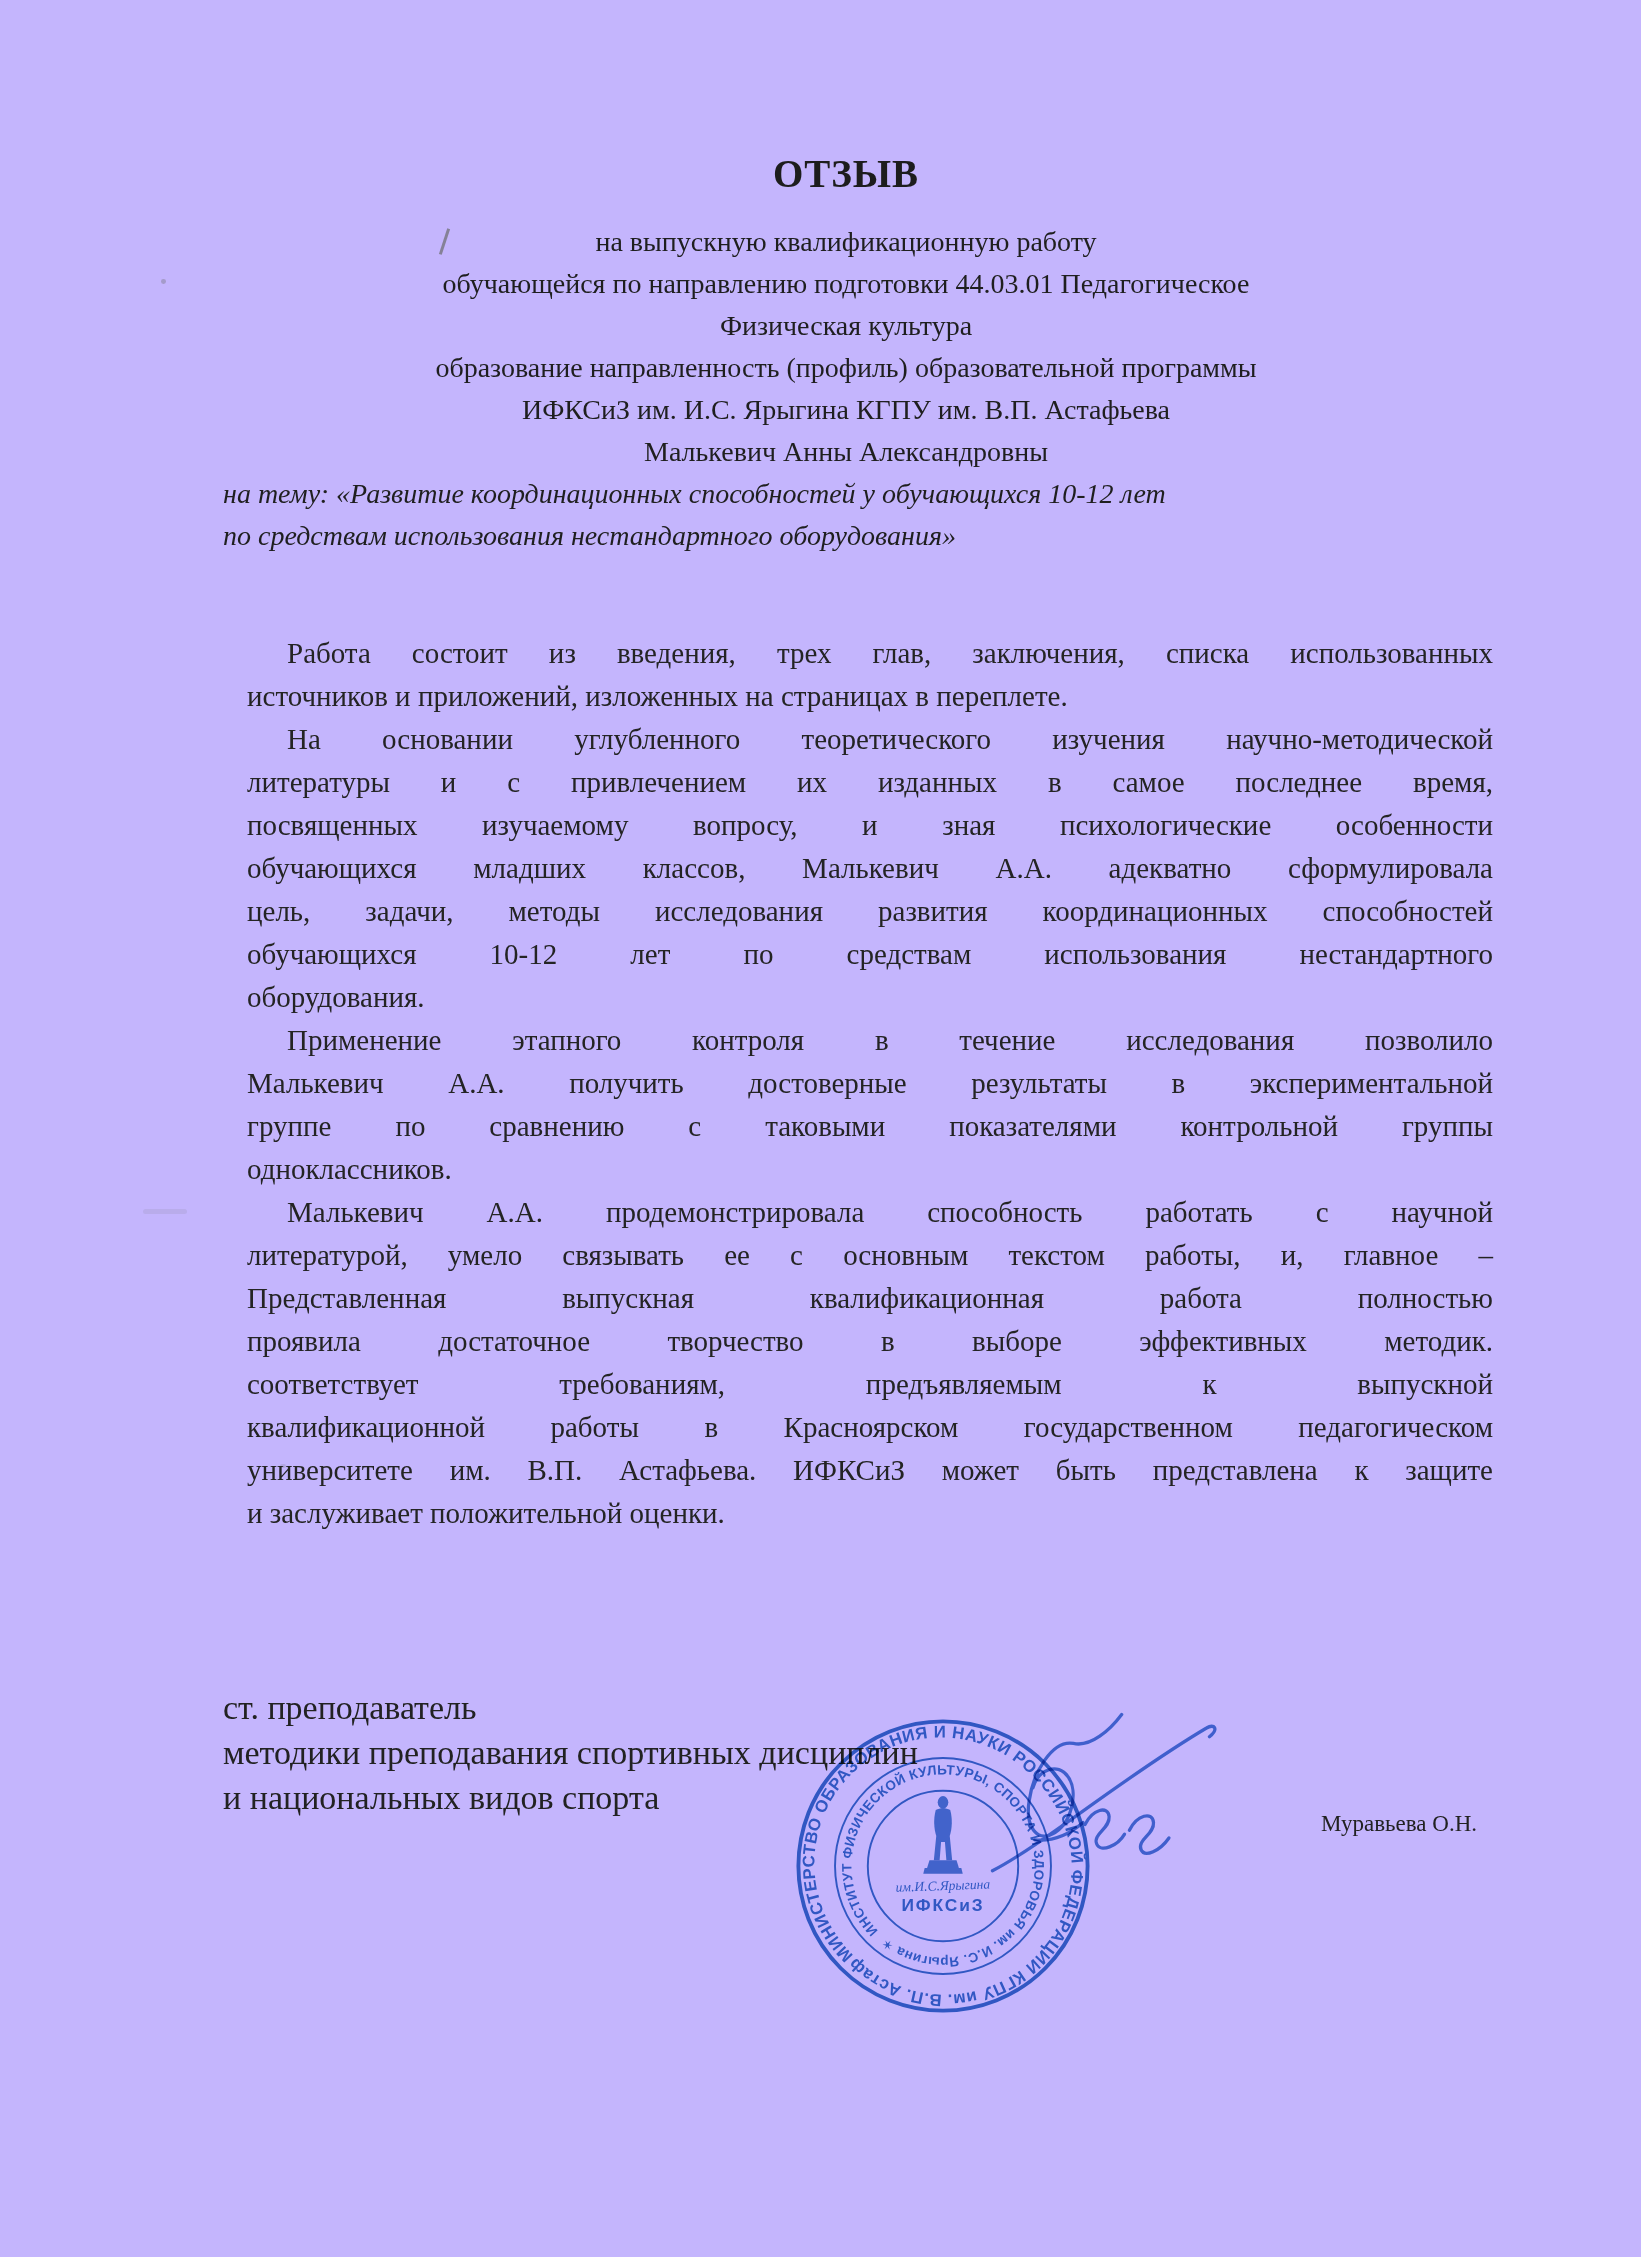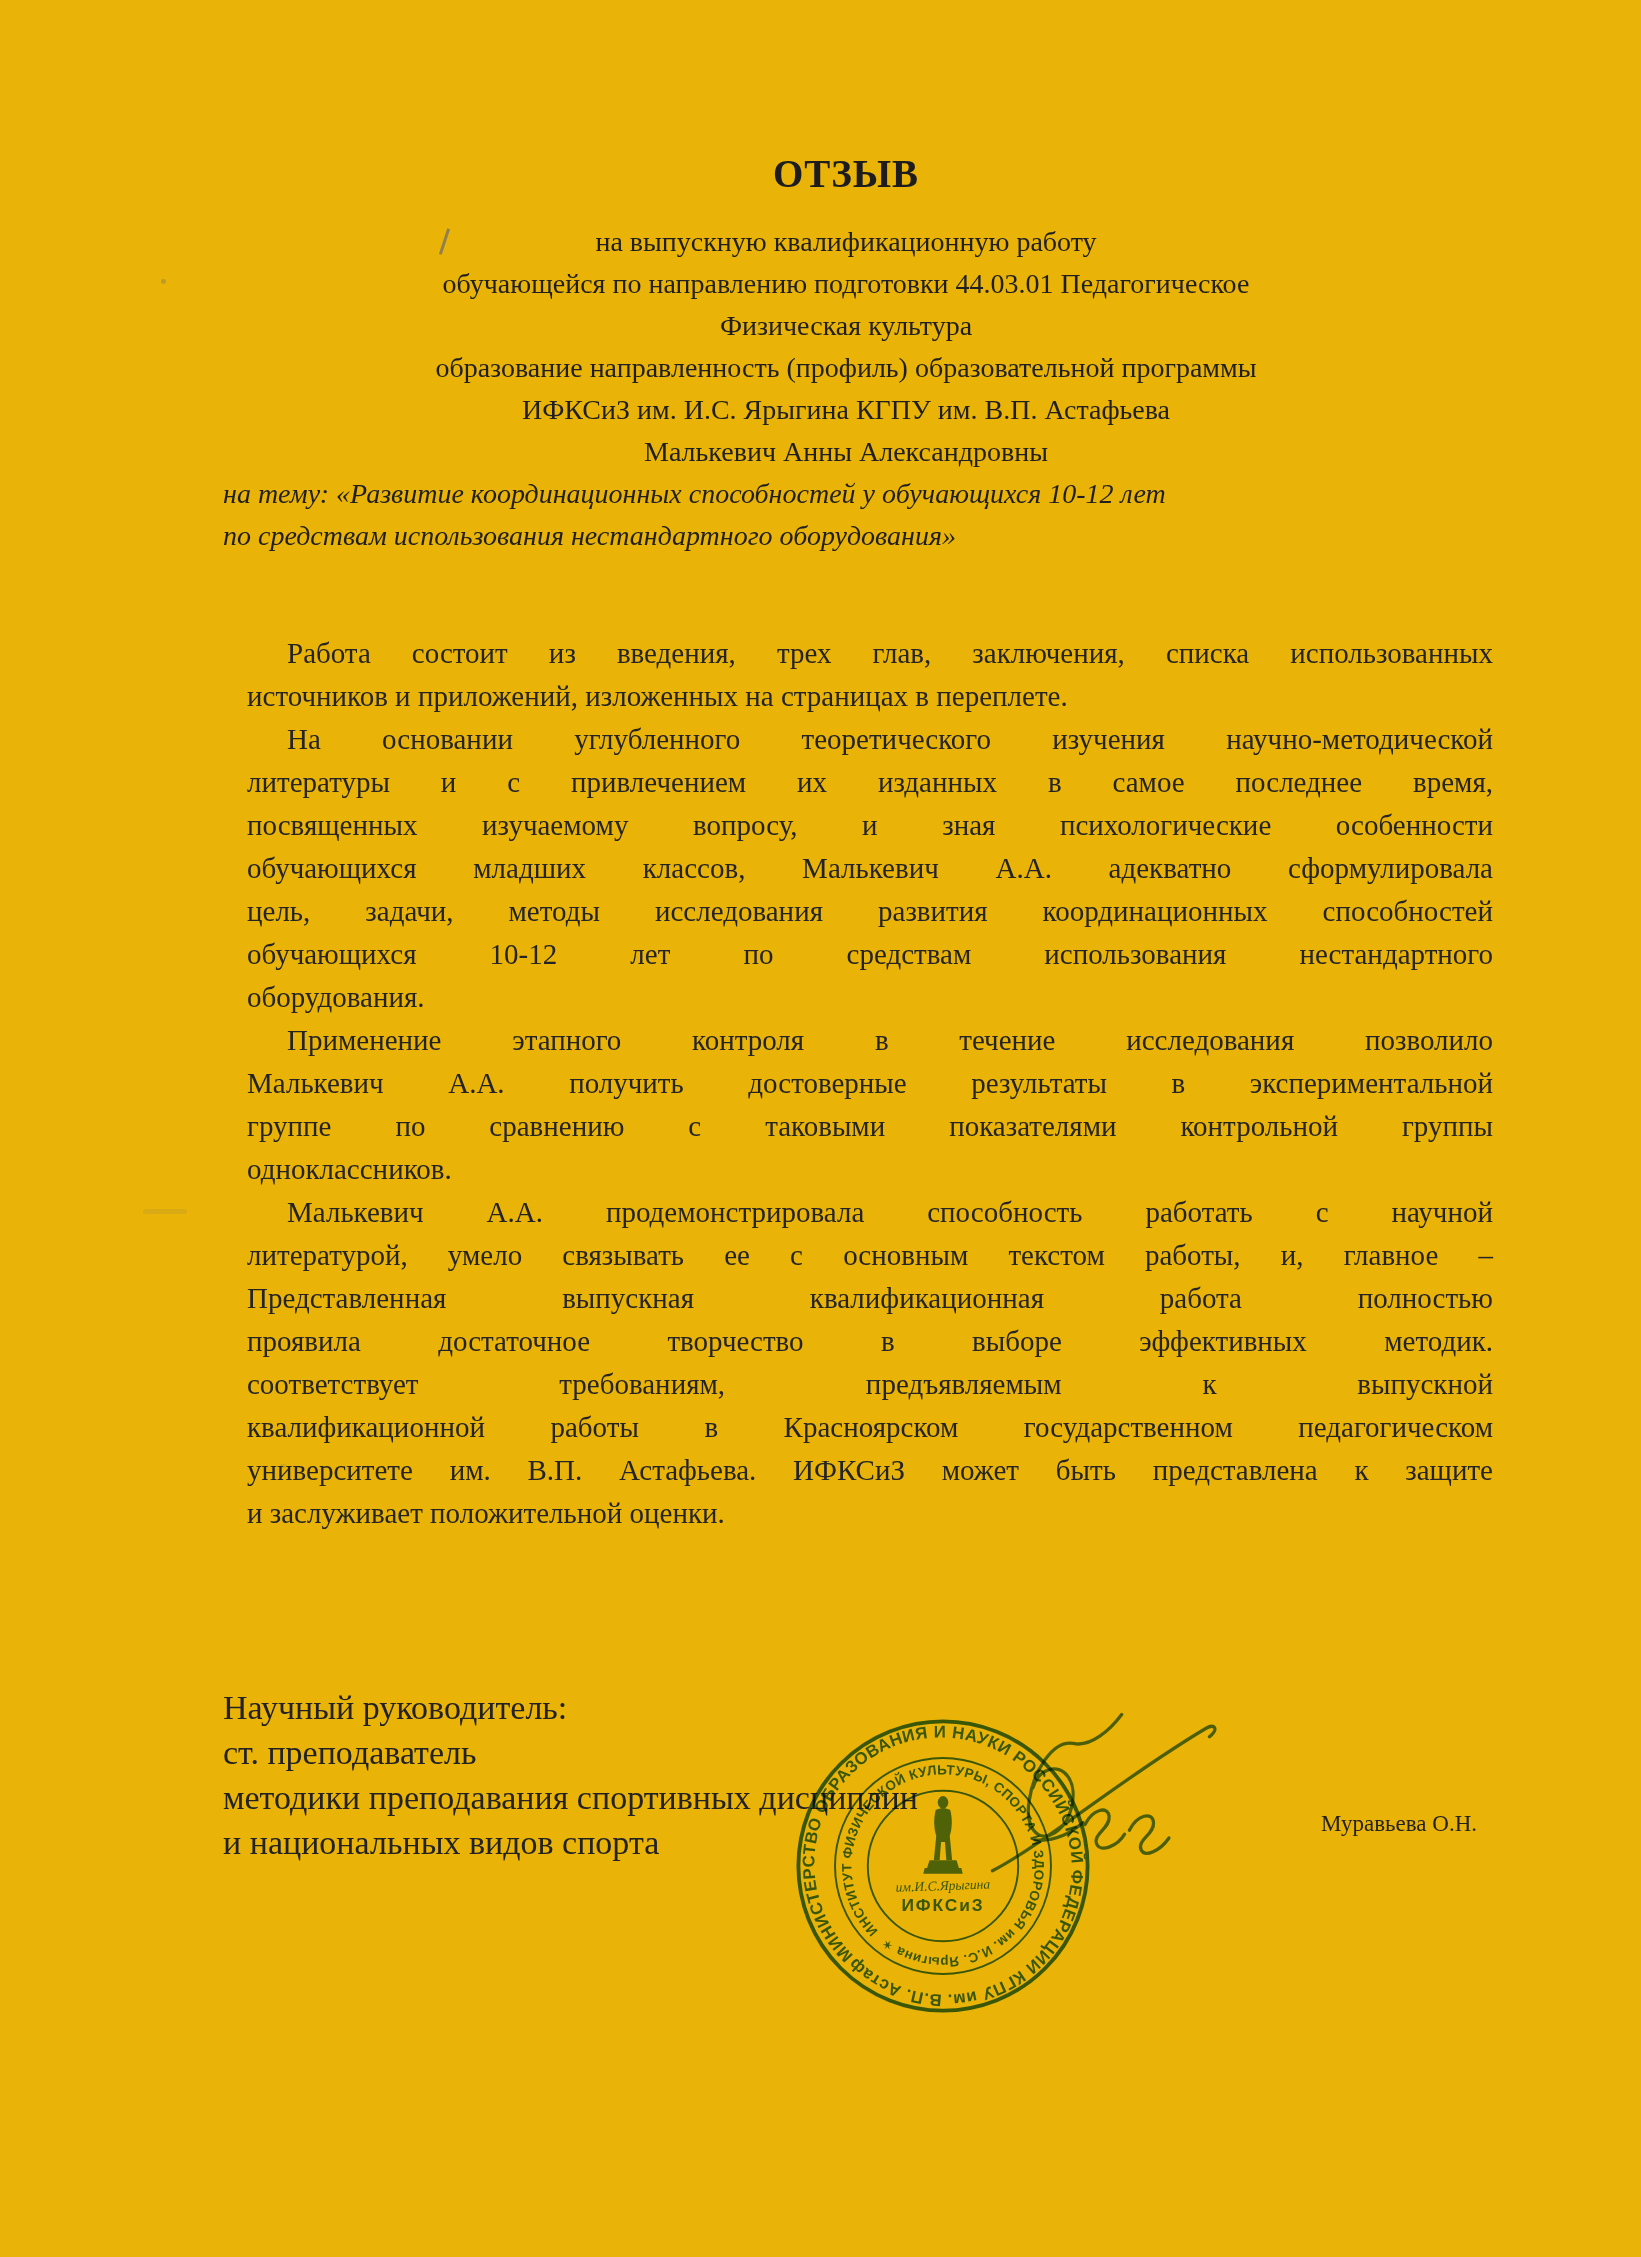--- a/index.html
+++ b/index.html
@@ -1,20 +1,20 @@
 <!DOCTYPE html>
 <html><head>
 <meta charset="utf-8">
 <style>
   html,body{margin:0;padding:0;background:#e8e8e8;}
   .page{
     position:relative;
     width:1641px;height:2257px;
     margin:0 auto;
-    background:#eab308;
+    background:#c4b5fd;
     font-family:"Liberation Serif","DejaVu Serif",serif;
     color:#242424;
     overflow:hidden;
   }
   .col{position:absolute;left:223px;width:1246px;}
   .doc-title{
     top:151px;text-align:center;
     font-size:39px;font-weight:bold;letter-spacing:1px;color:#1d1d1d;
   }
   .header-block{top:221px;font-size:28px;line-height:42px;color:#1f1f1f;}
@@ -89,21 +89,20 @@
     <div class="ln">литературой, умело связывать ее с основным текстом работы, и, главное –</div>
     <div class="ln">Представленная выпускная квалификационная работа полностью</div>
     <div class="ln">проявила достаточное творчество в выборе эффективных методик.</div>
     <div class="ln">соответствует требованиям, предъявляемым к выпускной</div>
     <div class="ln">квалификационной работы в Красноярском государственном педагогическом</div>
     <div class="ln">университете им. В.П. Астафьева. ИФКСиЗ может быть представлена к защите</div>
     <div class="ln-end">и заслуживает положительной оценки.</div>
   </div>
 
   <div class="col sig-block">
-    <div>Научный руководитель:</div>
     <div>ст. преподаватель</div>
     <div>методики преподавания  спортивных дисциплин</div>
     <div>и национальных видов спорта</div>
   </div>
 
   <div class="sig-name">Муравьева О.Н.</div>
 
   <div class="stamp-wrap">
     <svg width="322" height="322" viewBox="0 0 334 334">
       <g stroke="#2e6fc0" fill="none">

